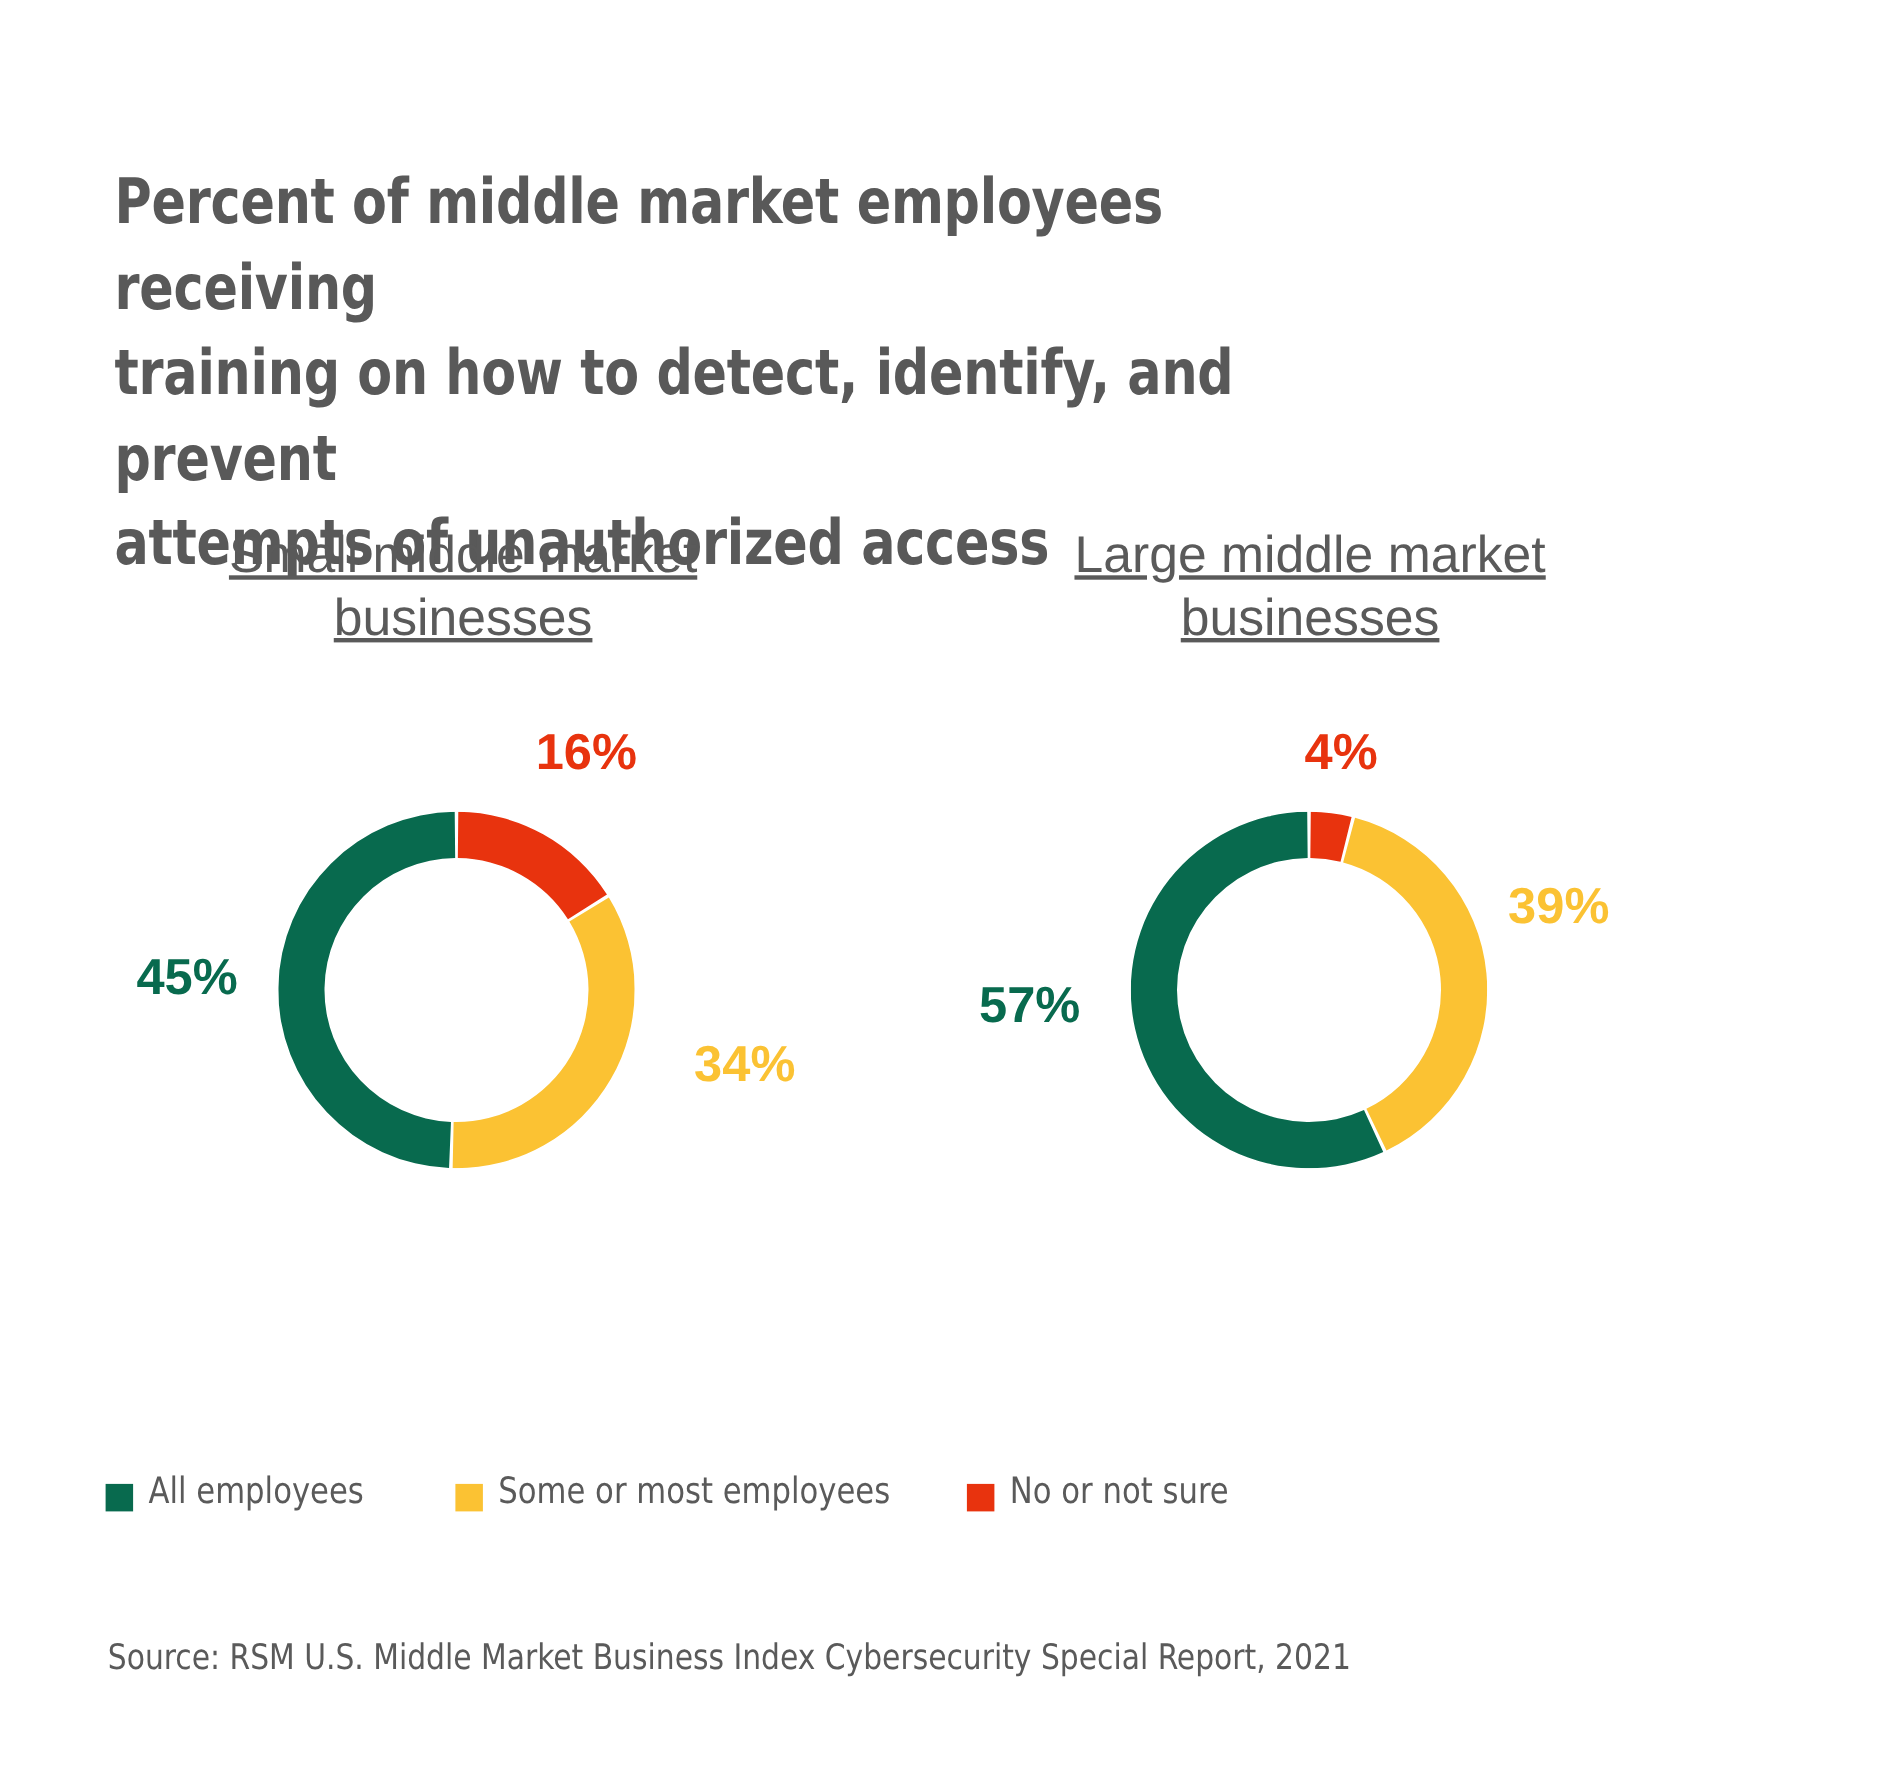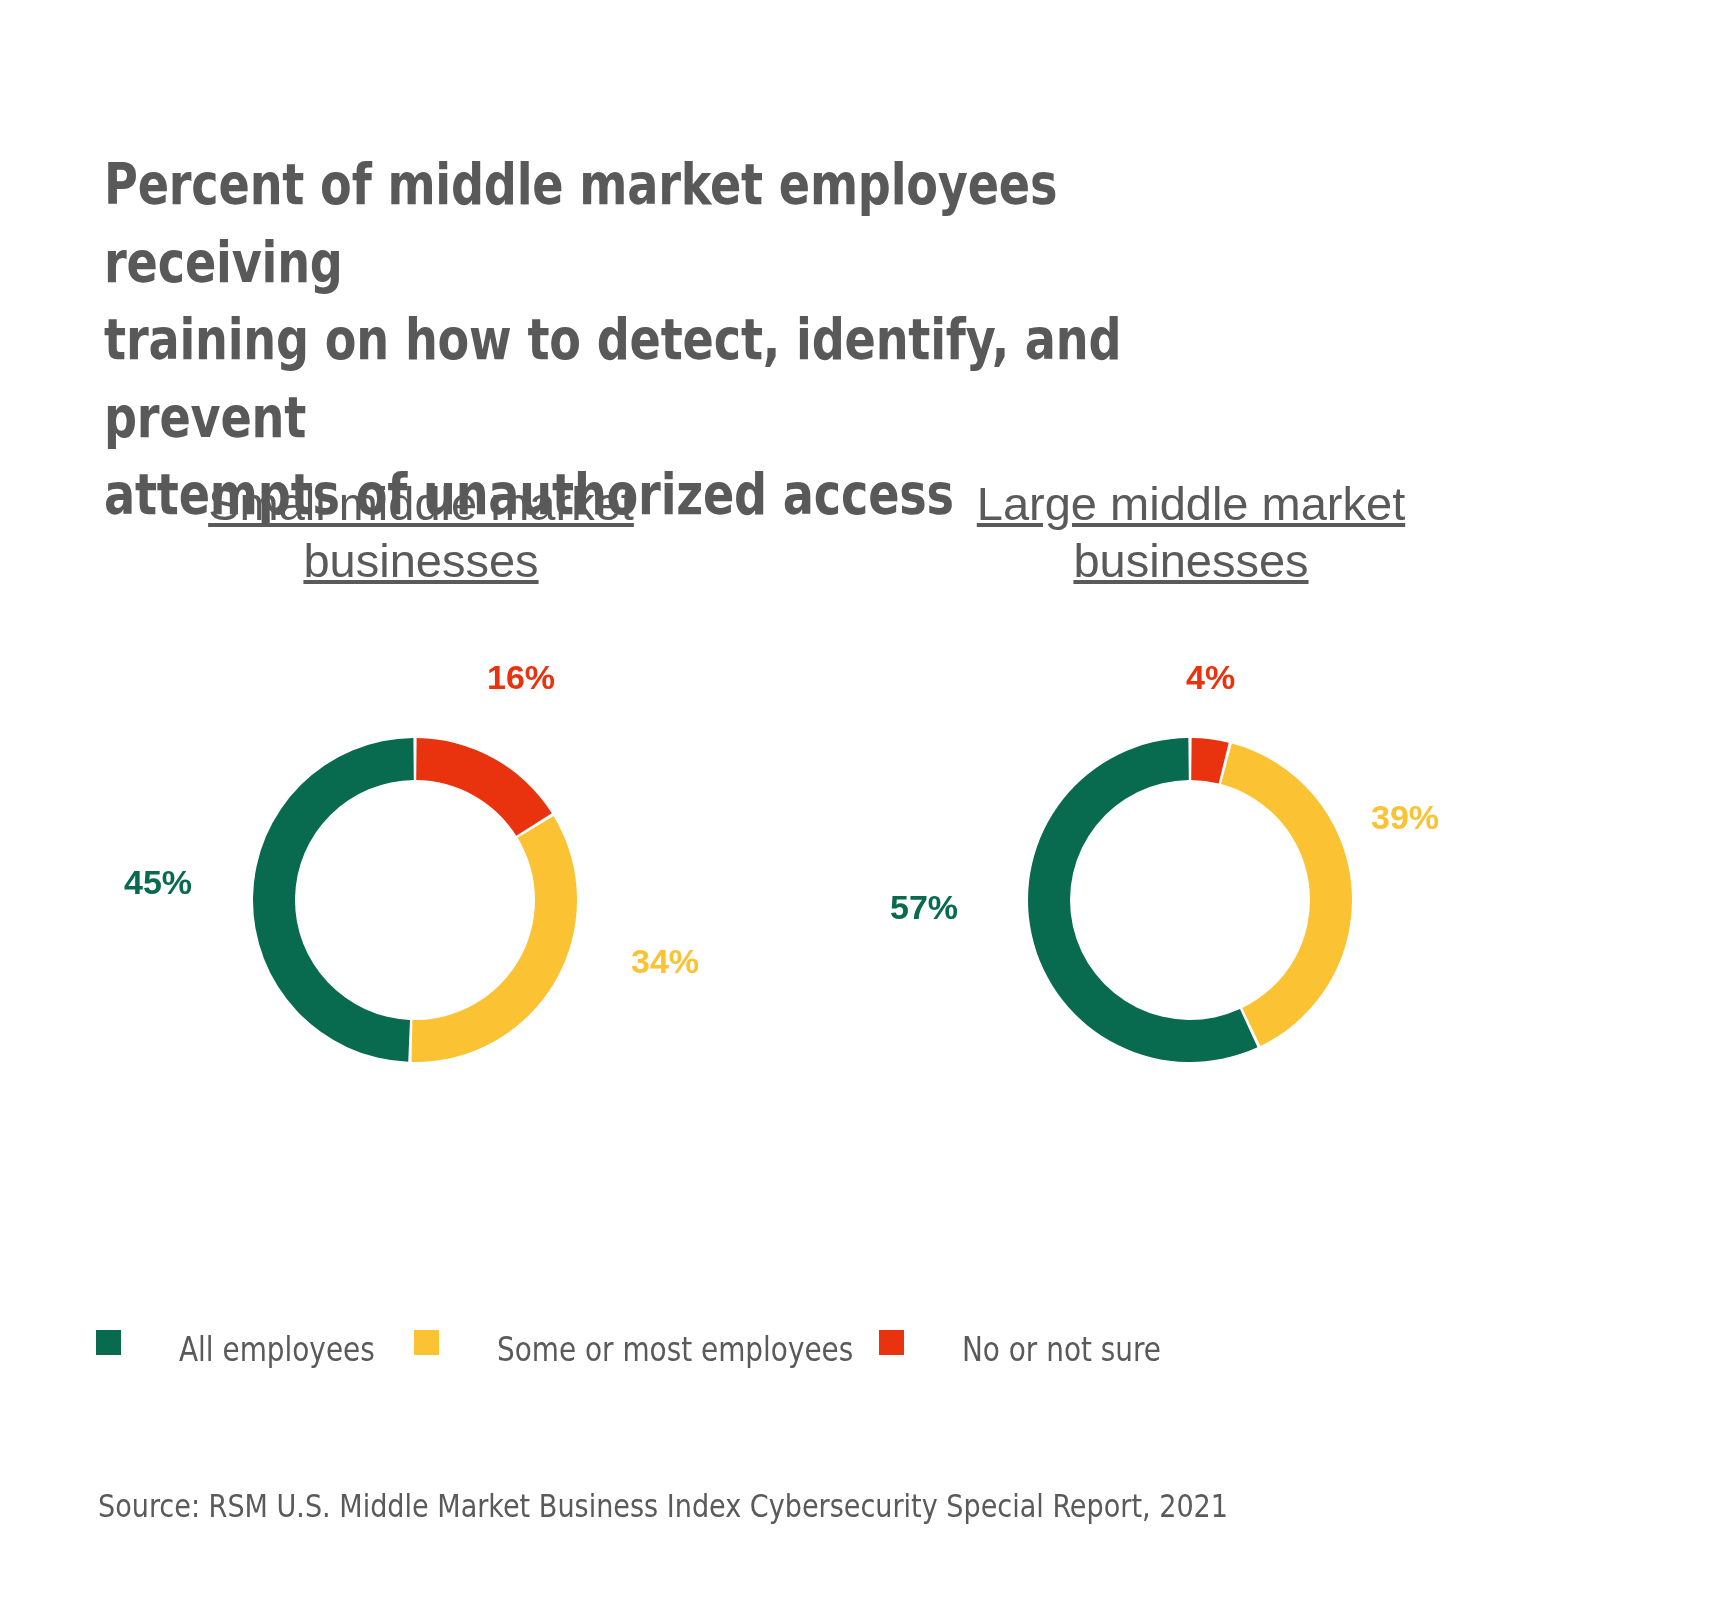--- a/index.html
+++ b/index.html
@@ -65,21 +65,21 @@
   }
   .donut-wrap.left  { left: 253px; }
   .donut-wrap.right { left: 1028px; }
   .donut-svg { display: block; width: 324px; height: 324px; }
 
   
   .value-label {
     position: absolute;
     font-family: "Liberation Sans", sans-serif;
     font-weight: 700;
-    font-size: 34px;
+    font-size: 46px;
     line-height: 1;
     white-space: nowrap;
   }
 
   
   .lbl-s-red   { left: 487px;  top: 660px;  color: #E8330E; }
   .lbl-s-yel   { left: 631px;  top: 944px;  color: #FBC233; text-align: left; }
   .lbl-s-grn   { left: 124px;  top: 865px;  color: #086A4E; }
 
   
@@ -92,23 +92,22 @@
     position: absolute;
     left: 96px;
     top: 1330px;
     width: 1250px;
     height: 44px;
   }
   .legend-item {
     position: absolute;
     top: 0;
     display: flex;
-    align-items: flex-start;
+    align-items: flex-end;
     height: 44px;
-    gap: 44px;
   }
   .legend-item.i0 { left: 0px; }
   .legend-item.i1 { left: 318px; }
   .legend-item.i2 { left: 783px; }
 
   .legend-swatch {
     width: 25px;
     height: 25px;
     flex: 0 0 auto;
     margin-right: 14px;

